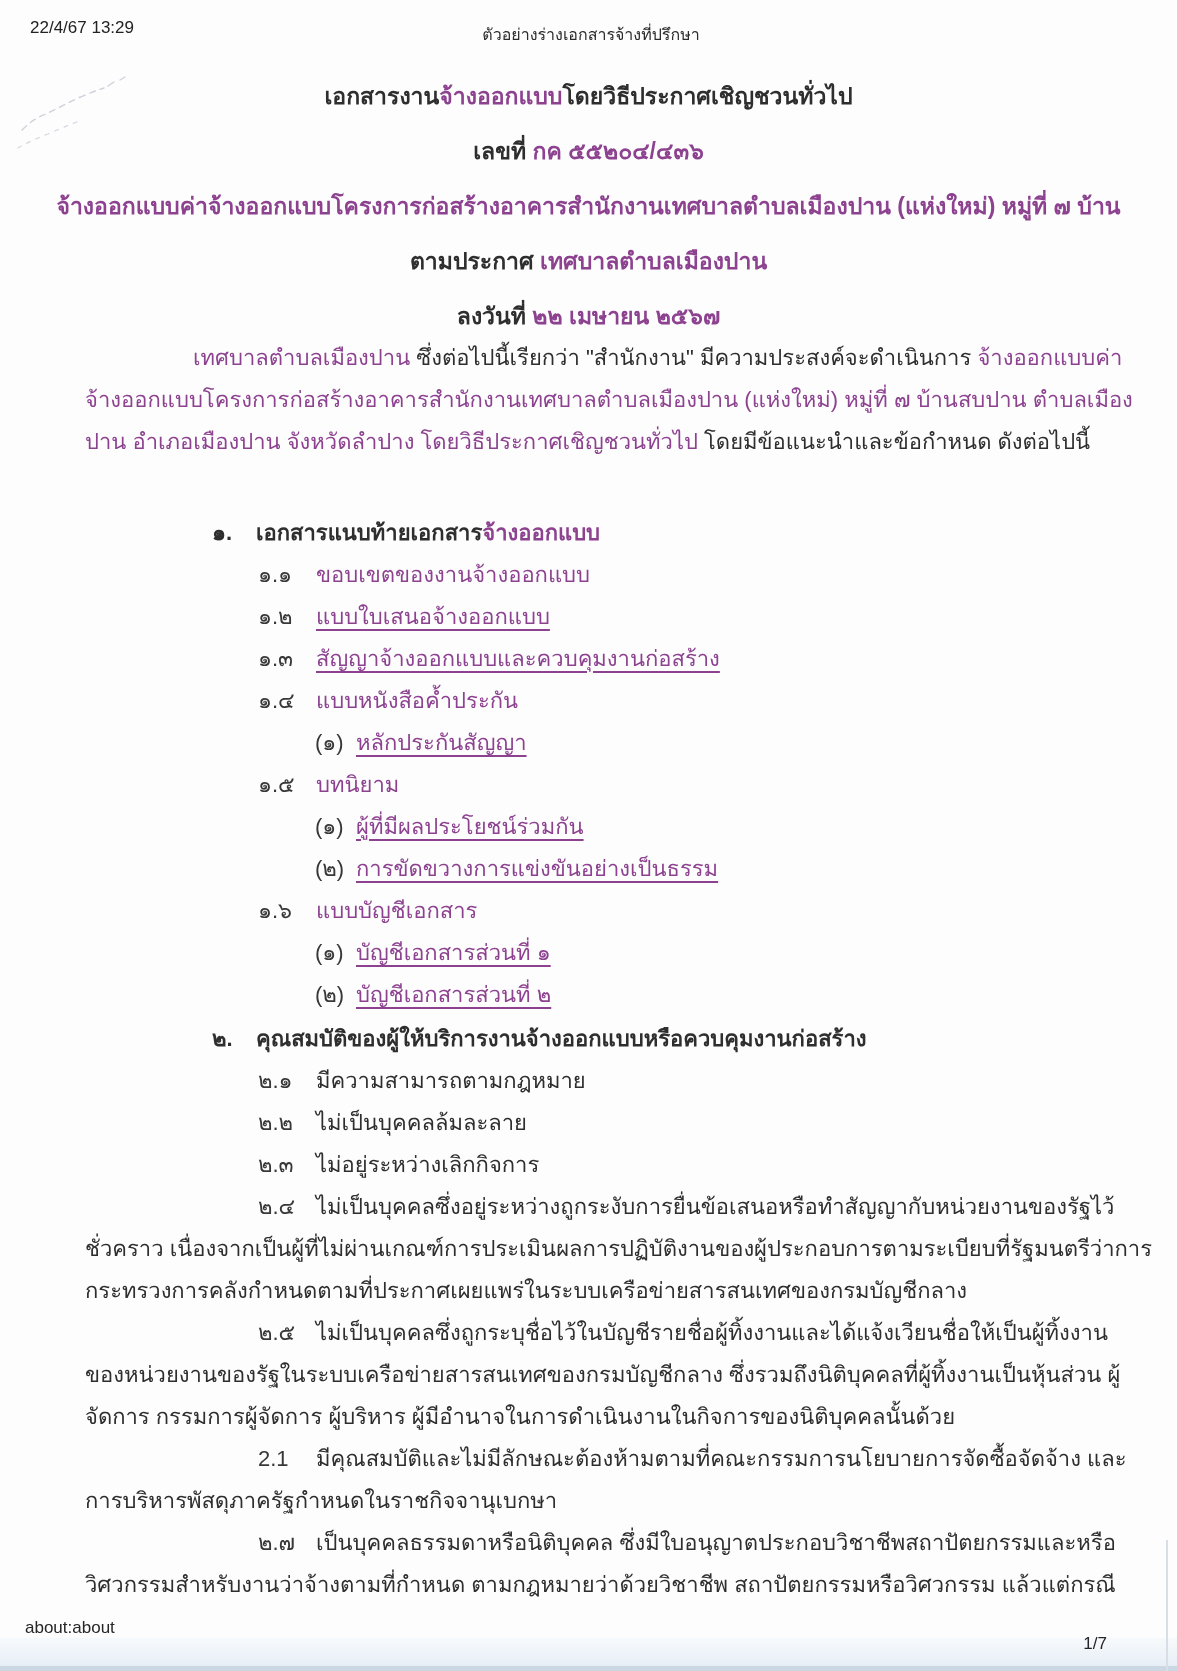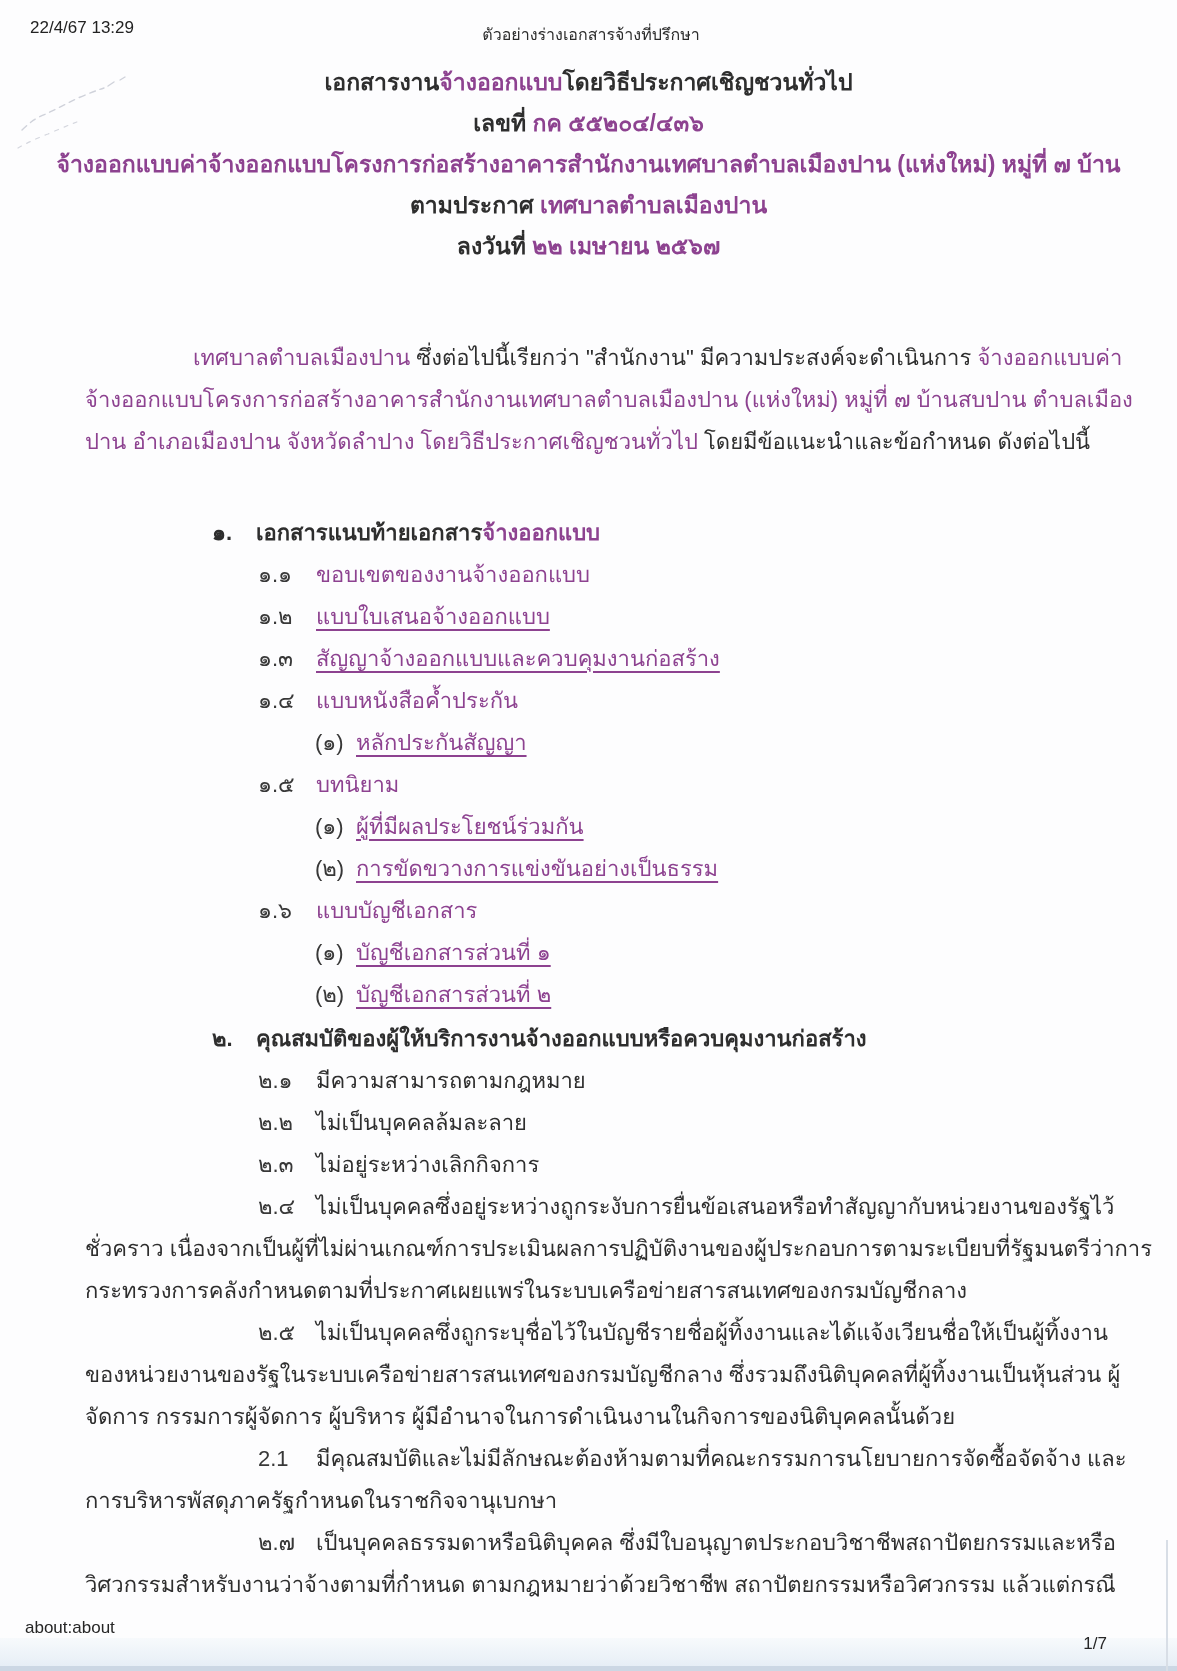--- a/index.html
+++ b/index.html
@@ -14,21 +14,21 @@
   }
   .purple{color:#8d4290;}
   .ink{color:#2e2e2e;}
   .hdr{position:absolute;font-size:17px;color:#222;}
   #hdr-datetime{left:30px;top:18px;}
   #hdr-doc{left:5px;right:0;top:22px;text-align:center;font-size:16px;color:#2b2b2b;}
   .title-block{
     position:absolute;left:0;right:0;top:62px;
     text-align:center;font-weight:bold;font-size:23px;line-height:41px;
   }
-  .title-line{white-space:nowrap;}
+  .title-line{white-space:nowrap;margin-top:14px;}
   .intro{
     position:absolute;left:85px;width:1010px;top:337px;
     font-size:22px;line-height:42px;
   }
   .intro .line{white-space:nowrap;}
   .first-indent{padding-left:108px;}
   .sec{
     position:absolute;left:85px;width:1010px;
     font-size:22px;line-height:42px;
   }

